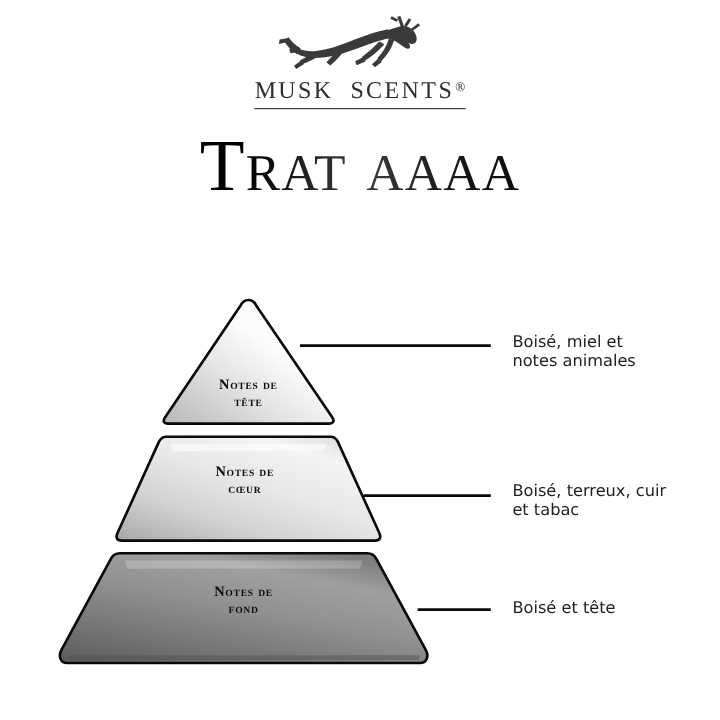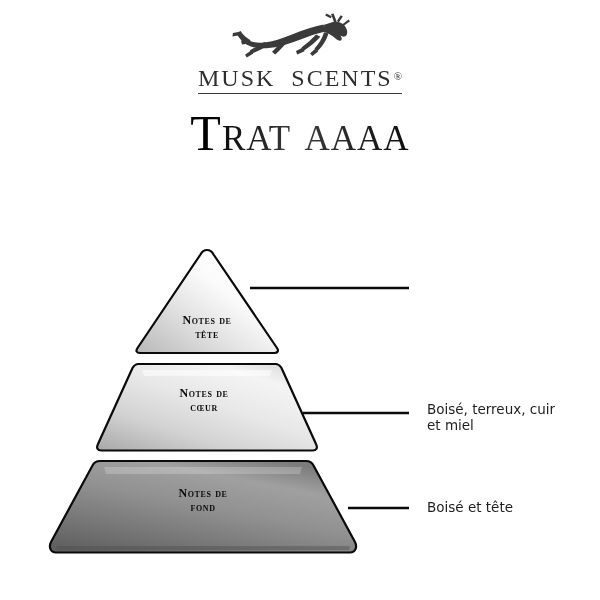--- a/index.html
+++ b/index.html
@@ -39,21 +39,21 @@
     height: 52px;
   }
   .brand-wordmark {
     display: inline-block;
     position: relative;
     margin-top: 2px;
     padding: 0 2px 3px 2px;
   }
   .brand-name {
     font-family: "Liberation Serif", serif;
-    font-size: 24px;
+    font-size: 20px;
     letter-spacing: 2.0px;
     color: #2e2e2e;
     line-height: 1;
     white-space: pre;
     display: inline-block;
     vertical-align: baseline;
     text-align: right;
   }
   .brand-reg {
     font-family: "Liberation Serif", serif;
@@ -73,21 +73,21 @@
   }
 
   
   .page-title {
     position: absolute;
     left: 0;
     top: 108px;
     width: 600px;
     text-align: center;
     font-family: "Liberation Serif", serif;
-    font-size: 50px;
+    font-size: 61px;
     font-variant: small-caps;
     letter-spacing: 1px;
     line-height: 1;
     color: #0d0d0d;
     background: linear-gradient(100deg,
                 #000000 0%, #000000 34%,
                 #3d3d3d 50%,
                 #111111 66%, #000000 100%);
     -webkit-background-clip: text;
     background-clip: text;
@@ -279,17 +279,19 @@
     <line x1="348" y1="508" x2="409" y2="508" stroke="#0a0a0a" stroke-width="2.4"></line>
   </svg>
 
   <div class="tier-label" id="label-top">Notes de
 tête</div>
   <div class="tier-label" id="label-middle">Notes de
 cœur</div>
   <div class="tier-label" id="label-bottom">Notes de
 fond</div>
 
+  <div class="annotation" id="note-top">Boisé, miel et
+notes animales</div>
   <div class="annotation" id="note-middle">Boisé, terreux, cuir
-et miel</div>
+et tabac</div>
   <div class="annotation" id="note-bottom">Boisé et tête</div>
 
 </div>
 
 </body></html>

